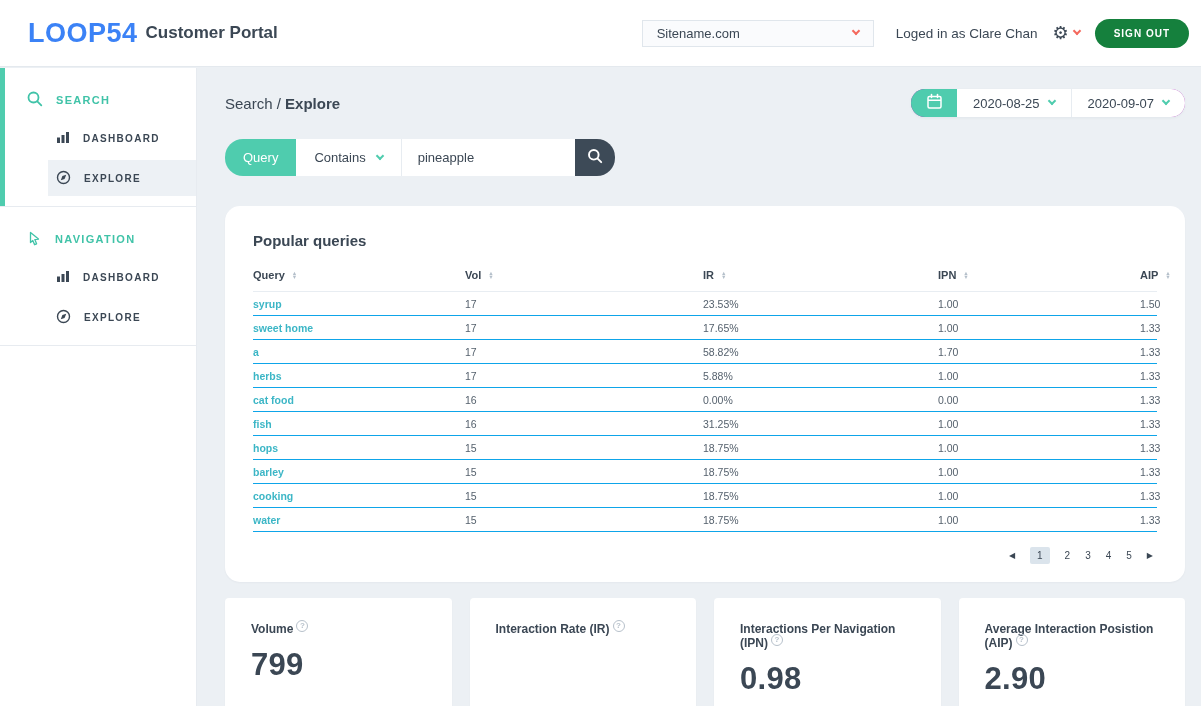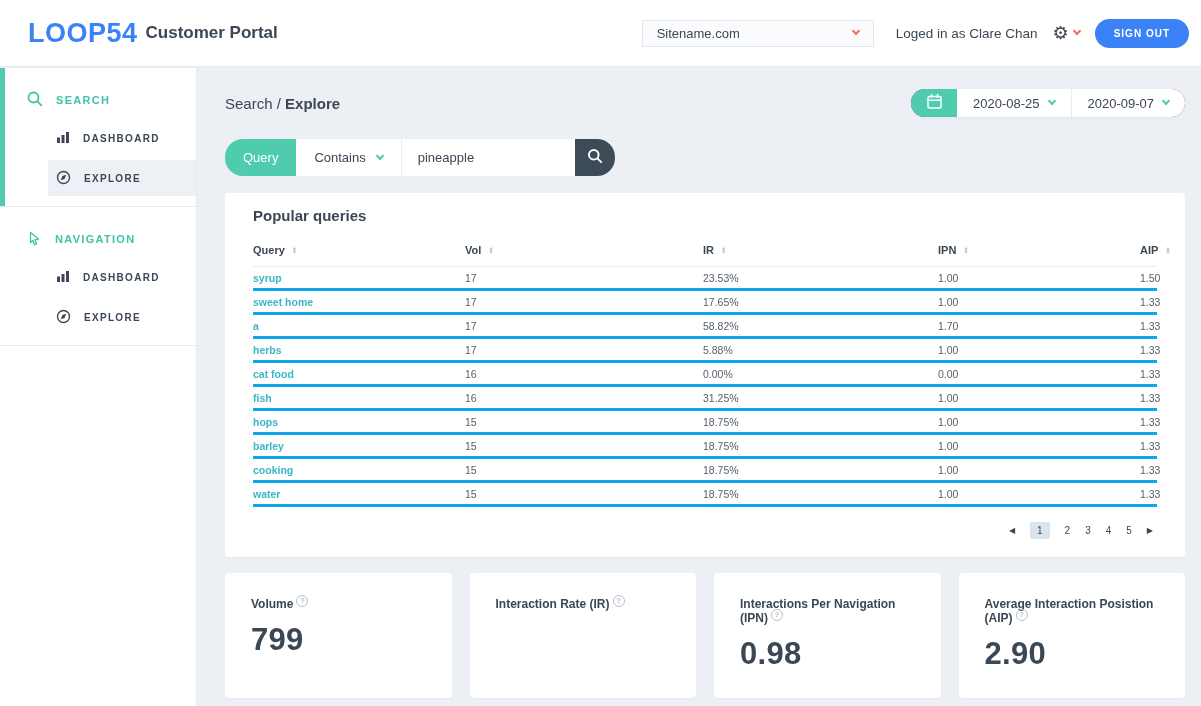--- a/index.html
+++ b/index.html
@@ -24,21 +24,21 @@
   .site-select {
     width: 232px; height: 27px; border: 1px solid #e0e6ec; background: #fafbfd;
     display: flex; align-items: center; justify-content: space-between;
     padding: 0 14px; font-size: 13px; cursor: pointer;
   }
   .user-status { margin-left: 22px; font-size: 13.5px; }
   .settings { margin-left: 15px; display: flex; align-items: center; gap: 5px; cursor: pointer; }
   .gear { font-size: 18px; color: #3b4754; line-height: 1; }
   .signout {
     margin-left: 15px; margin-right: 12px; height: 29px; padding: 0 19px;
-    background: #3b82f6; color: #fff; border: none; border-radius: 15px;
+    background: #15803d; color: #fff; border: none; border-radius: 15px;
     font-size: 10px; font-weight: 700; letter-spacing: 1px; font-family: inherit; cursor: pointer;
   }
 
   
   .chev {
     display: inline-block; width: 6px; height: 6px;
     border-right: 2px solid #4fccae; border-bottom: 2px solid #4fccae;
     transform: rotate(45deg); margin-top: -4px;
   }
   .chev.coral { border-color: #f4695e; }
@@ -85,28 +85,28 @@
     background: #fff; display: flex; align-items: center; gap: 11px; padding: 0 18px;
     font-size: 13px; border-right: 1px solid #e7ecf1; cursor: pointer;
   }
   .q-input { border: none; outline: none; width: 173px; padding: 0 16px; font-size: 13px; color: #3b4754; font-family: inherit; }
   .q-search {
     width: 40px; background: #3d4a57; border: none; border-radius: 0 18px 18px 0;
     display: flex; align-items: center; justify-content: center; cursor: pointer;
   }
 
   
-  .table-card { margin-top: 17px; background: #fff; border-radius: 3px; padding: 14px 28px 8px; box-shadow: 0 1px 2px rgba(40,60,80,0.04); }
+  .table-card { margin-top: 30px; background: #fff; border-radius: 15px; padding: 26px 28px 8px; box-shadow: 0 1px 2px rgba(40,60,80,0.04); }
   .table-card h2 { font-size: 15px; font-weight: 700; color: #3b4754; }
   .thead, .trow { display: grid; grid-template-columns: 212px 238px 235px 202px 1fr; align-items: center; }
   .thead { margin-top: 20px; padding-bottom: 10px; border-bottom: 1px solid #e8edf2; }
   .th { display: flex; align-items: center; gap: 7px; font-size: 11px; font-weight: 700; cursor: pointer; }
   .th.right { justify-content: flex-end; }
   .sort { display: inline-flex; flex-direction: column; font-size: 5.5px; line-height: 4.5px; color: #b4bfca; }
-  .trow { height: 24px; border-bottom: 3px solid #0ea5e9; font-size: 10.5px; }
+  .trow { height: 24px; border-bottom: 1px solid #0ea5e9; font-size: 10.5px; }
   .td.link { color: #3cb6c6; font-weight: 700; cursor: pointer; }
   .td { color: #55616d; }
   .td.right { text-align: right; }
 
   .pagination { display: flex; justify-content: flex-end; align-items: center; gap: 15px; margin: 15px 4px 10px 0; font-size: 10px; }
   .pg { cursor: pointer; color: #3b4754; }
   .pg.active { background: #dbe4ec; padding: 3px 7px; border-radius: 2px; }
   .pg.arrow { font-size: 8px; }
 
   

